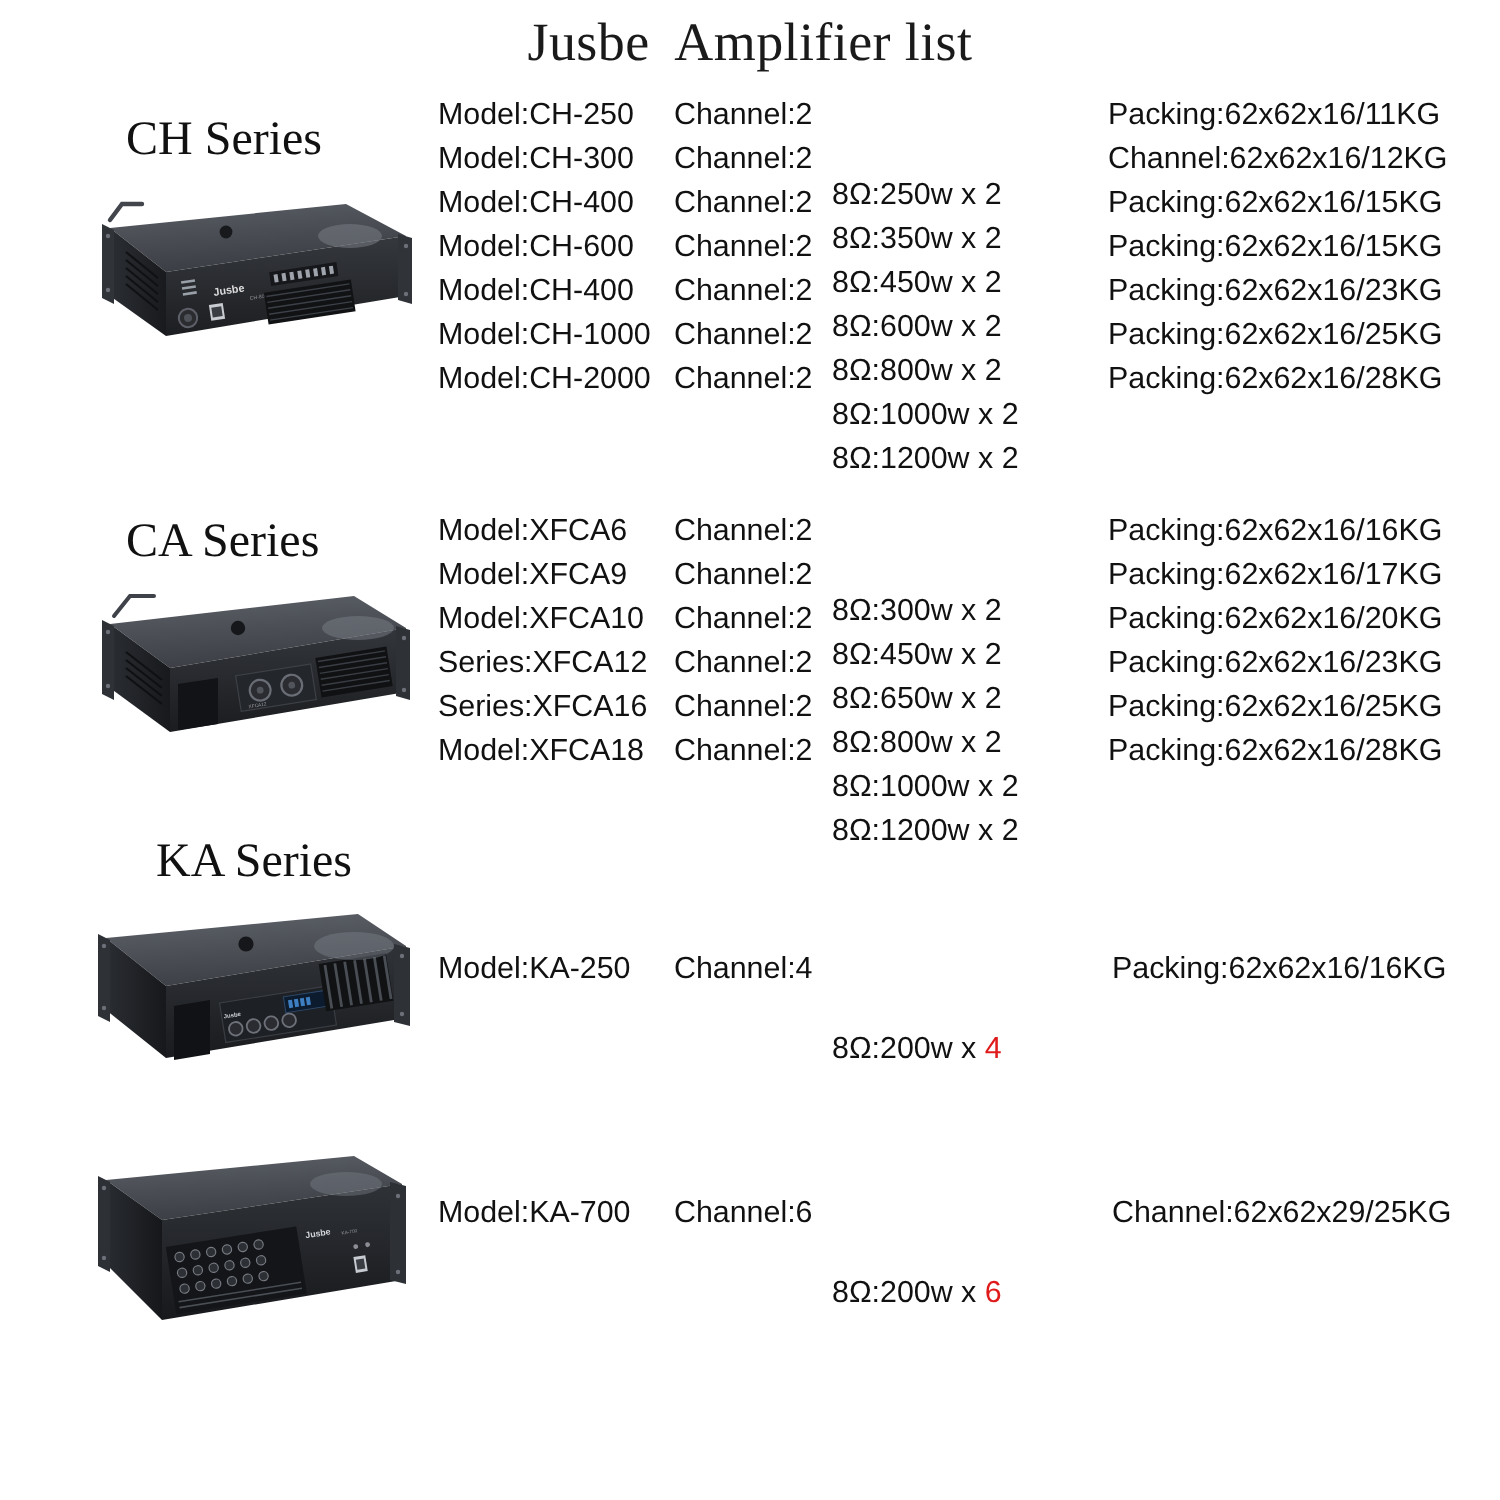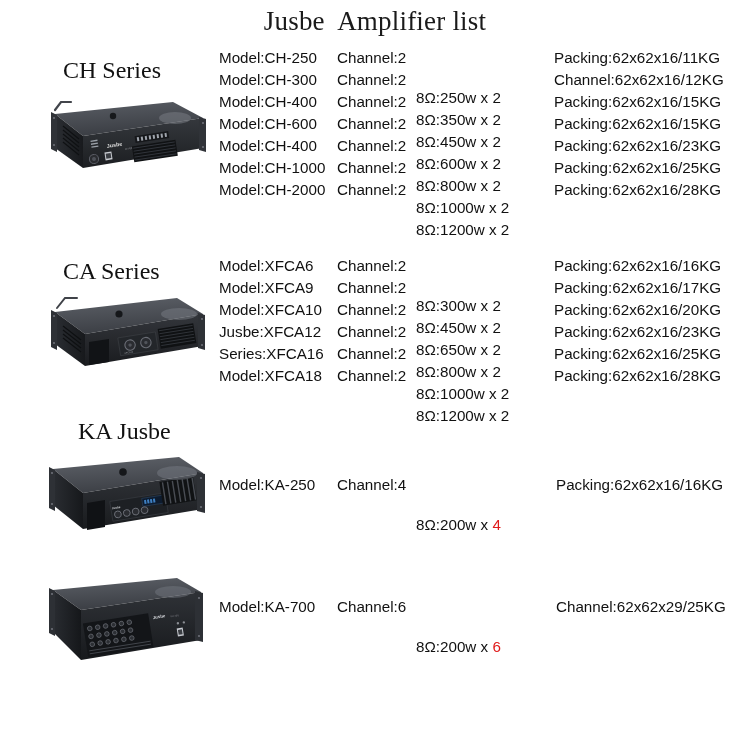--- a/index.html
+++ b/index.html
@@ -81,21 +81,21 @@
 
   .amp svg { display: block; width: 100%; height: 100%; }
 </style>
 </head>
 <body>
 
 <div id="page-title">Jusbe  Amplifier list</div>
 
 <div class="series-heading" id="series-heading-ch">CH Series</div>
 <div class="series-heading" id="series-heading-ca">CA Series</div>
-<div class="series-heading" id="series-heading-ka">KA Jusbe</div>
+<div class="series-heading" id="series-heading-ka">KA Series</div>
 
 <div class="amp" id="amp-ch">
   <svg viewBox="0 0 180 95" xmlns="http://www.w3.org/2000/svg">
     <defs>
       <linearGradient id="chTop" x1="0" y1="0" x2="0.3" y2="1">
         <stop offset="0" stop-color="#5a5e65"></stop>
           <stop offset="1" stop-color="#3a3d43"></stop>
       </linearGradient>
       <linearGradient id="chFace" x1="0" y1="0" x2="0" y2="1">
         <stop offset="0" stop-color="#35383d"></stop>
@@ -425,21 +425,21 @@
     <span class="col c-power"><span>8Ω:450w x </span><span>2</span></span>
     <span class="col c-packing">Packing:62x62x16/17KG</span>
   </div>
   <div class="spec-row">
     <span class="col c-model">Model:XFCA10</span>
     <span class="col c-channel">Channel:2</span>
     <span class="col c-power"><span>8Ω:650w x </span><span>2</span></span>
     <span class="col c-packing">Packing:62x62x16/20KG</span>
   </div>
   <div class="spec-row">
-    <span class="col c-model">Jusbe:XFCA12</span>
+    <span class="col c-model">Series:XFCA12</span>
     <span class="col c-channel">Channel:2</span>
     <span class="col c-power"><span>8Ω:800w x </span><span>2</span></span>
     <span class="col c-packing">Packing:62x62x16/23KG</span>
   </div>
   <div class="spec-row">
     <span class="col c-model">Series:XFCA16</span>
     <span class="col c-channel">Channel:2</span>
     <span class="col c-power"><span>8Ω:1000w x </span><span>2</span></span>
     <span class="col c-packing">Packing:62x62x16/25KG</span>
   </div>

